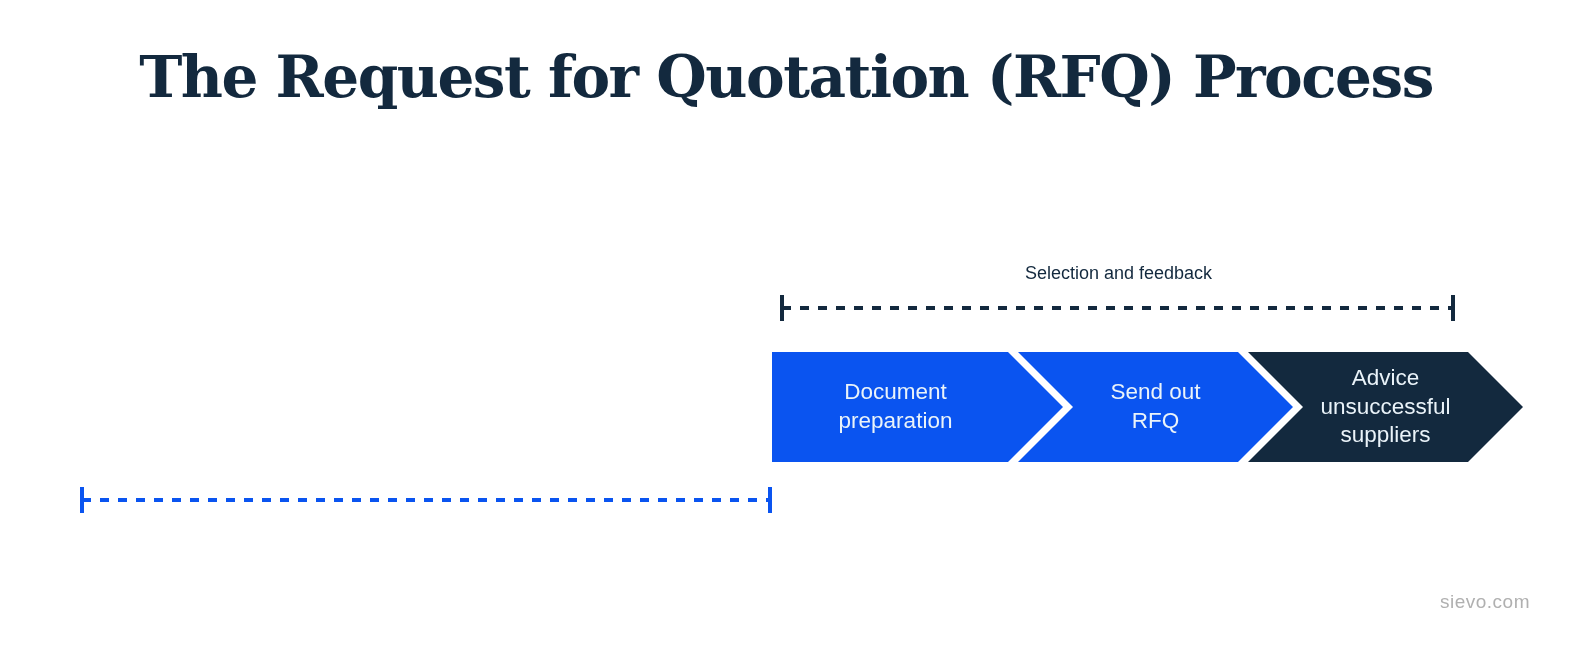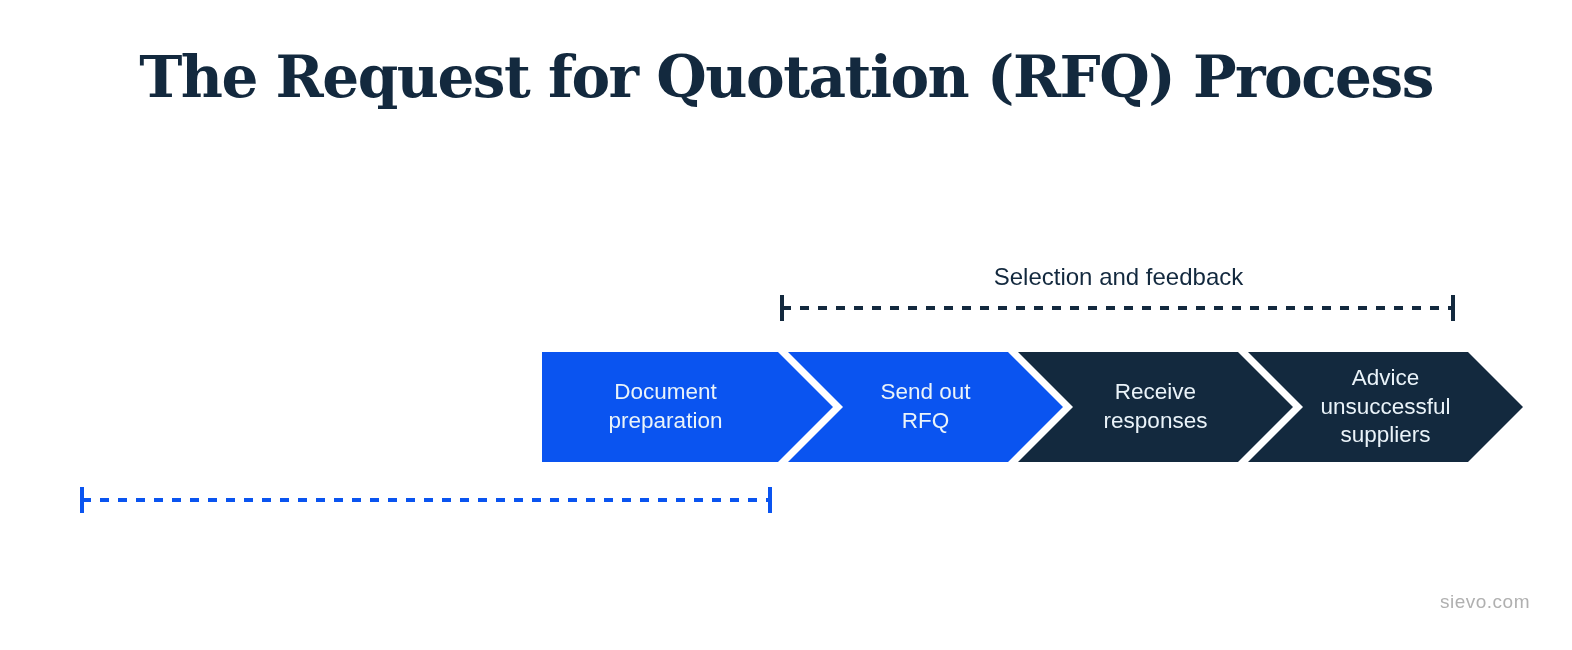--- a/index.html
+++ b/index.html
@@ -35,21 +35,21 @@
     background:repeating-linear-gradient(90deg,var(--blue) 0 9px,transparent 9px 18px);
   }
   .bracket .tick{position:absolute;top:0;width:4px;height:26px;}
   .bracket.navy .tick{background:var(--navy);}
   .bracket.blue .tick{background:var(--blue);}
   .bracket .tick.left{left:0;}
   .bracket .tick.right{right:0;}
 
   .bracket-label{
     position:absolute;text-align:center;
-    font-size:24px;line-height:1.2;
+    font-size:18px;line-height:1.2;
   }
   .bracket-label.navy{color:var(--navy);}
   .bracket-label.blue{color:var(--blue);}
 
   
   .process-bar{
     position:absolute;left:82px;top:352px;width:1441px;height:110px;
     display:flex;align-items:stretch;justify-content:flex-end;
   }
   .step{
@@ -87,22 +87,20 @@
     <span class="tick left"></span>
     <span class="dash-line"></span>
     <span class="tick right"></span>
   </div>
 
   <div class="process-bar">
     <div class="step first blue-phase">Document
 preparation</div>
     <div class="step mid blue-phase">Send out
 RFQ</div>
-    <div class="step mid navy-phase">Receive
-responses</div>
     <div class="step mid navy-phase">Advice
 unsuccessful
 suppliers</div>
   </div>
 
   <div class="bracket blue" style="left:80px;top:487px;width:692px;">
     <span class="tick left"></span>
     <span class="dash-line"></span>
     <span class="tick right"></span>
   </div>

